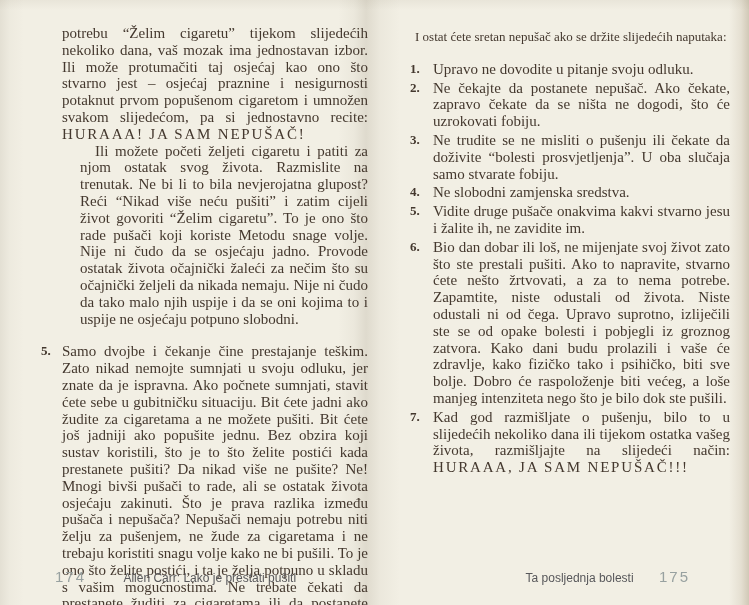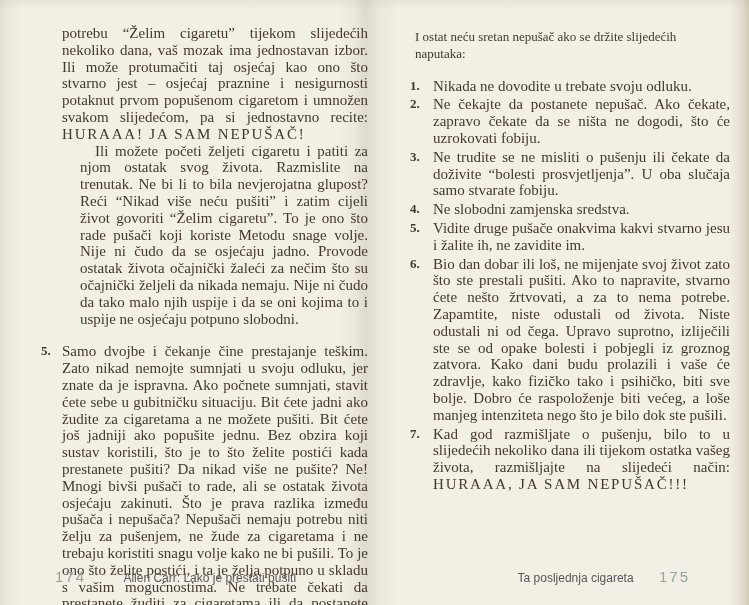--- a/index.html
+++ b/index.html
@@ -106,26 +106,26 @@
       <p class="item-body"><span>Samo dvojbe i čekanje čine prestajanje teškim. Zato nikad nemojte sumnjati u svoju odluku, jer znate da je ispravna. Ako počnete sumnjati, stavit ćete sebe u gubitničku situaciju. Bit ćete jadni ako žudite za cigaretama a ne možete pušiti. Bit ćete još jadniji ako popušite jednu. Bez obzira koji sustav koristili, što je to što želite postići kada prestanete pušiti? Da nikad više ne pušite? Ne! Mnogi bivši pušači to rade, ali se ostatak života osjećaju zakinuti. Što je prava razlika između pušača i nepušača? Nepušači nemaju potrebu niti želju za pušenjem, ne žude za cigaretama i ne trebaju koristiti snagu volje kako ne bi pušili. To je ono što želite postići, i ta je želja potpuno u skladu s vašim mogućnostima. Ne trebate čekati da prestanete žuditi za cigaretama ili da postanete nepušač. Vi to radite u trenutku kada gasite posljednju cigaretu, zatvarate dotok nikotina: </span><span class="caps">VI STE VEĆ SRETNI NEPUŠAČ!</span></p>
     </div>
 
     <div class="footer footer-left">
       <span class="pagenum">174</span>
       <span class="booktitle">Allen Carr: Lako je prestati pušiti</span>
     </div>
   </div>
 
   <div class="page page-right">
-    <p class="intro">I ostat neću sretan nepušač ako se držite slijedećih naputaka:</p>
+    <p class="intro">I ostat ćete sretan nepušač ako se držite slijedećih naputaka:</p>
 
     <div class="r-list">
       <div class="list-item r-item">
         <span class="num">1.</span>
-        <p class="item-body"><span>Nikada ne dovodite u trebate svoju odluku.</span></p>
+        <p class="item-body"><span>Upravo ne dovodite u pitanje svoju odluku.</span></p>
       </div>
       <div class="list-item r-item">
         <span class="num">2.</span>
         <p class="item-body"><span>Ne čekajte da postanete nepušač. Ako čekate, zapravo čekate da se ništa ne dogodi, što će uzrokovati fobiju.</span></p>
       </div>
       <div class="list-item r-item">
         <span class="num">3.</span>
         <p class="item-body"><span>Ne trudite se ne misliti o pušenju ili čekate da doživite “bolesti prosvjetljenja”. U oba slučaja samo stvarate fobiju.</span></p>
       </div>
       <div class="list-item r-item">
@@ -140,18 +140,18 @@
         <span class="num">6.</span>
         <p class="item-body"><span>Bio dan dobar ili loš, ne mijenjate svoj život zato što ste prestali pušiti. Ako to napravite, stvarno ćete nešto žrtvovati, a za to nema potrebe. Zapamtite, niste odustali od života. Niste odustali ni od čega. Upravo suprotno, izliječili ste se od opake bolesti i pobjegli iz groznog zatvora. Kako dani budu prolazili i vaše će zdravlje, kako fizičko tako i psihičko, biti sve bolje. Dobro će raspoloženje biti većeg, a loše manjeg intenziteta nego što je bilo dok ste pušili.</span></p>
       </div>
       <div class="list-item r-item">
         <span class="num">7.</span>
         <p class="item-body"><span>Kad god razmišljate o pušenju, bilo to u slijedećih nekoliko dana ili tijekom ostatka vašeg života, razmišljajte na slijedeći način: </span><span class="caps">HURAAA, JA SAM NEPUŠAČ!!!</span></p>
       </div>
     </div>
 
     <div class="footer footer-right">
-      <span class="chaptertitle">Ta posljednja cigareta</span>
+      <span class="chaptertitle">Ta posljednja bolesti</span>
       <span class="pagenum">175</span>
     </div>
   </div>
 
 </div>
 
 </body></html>

